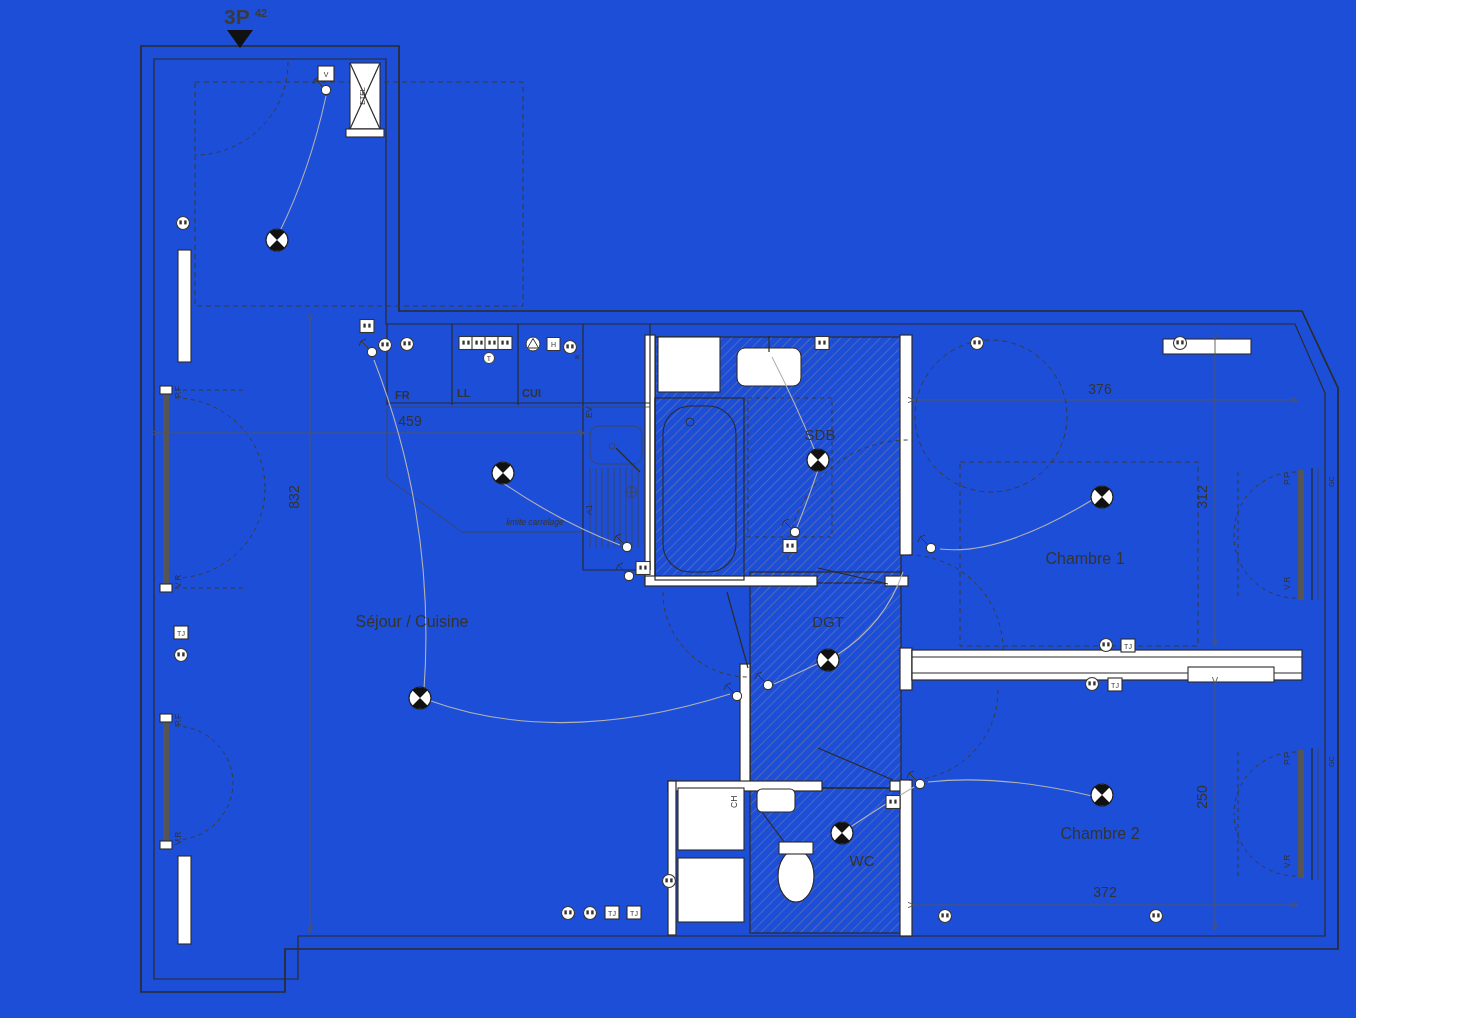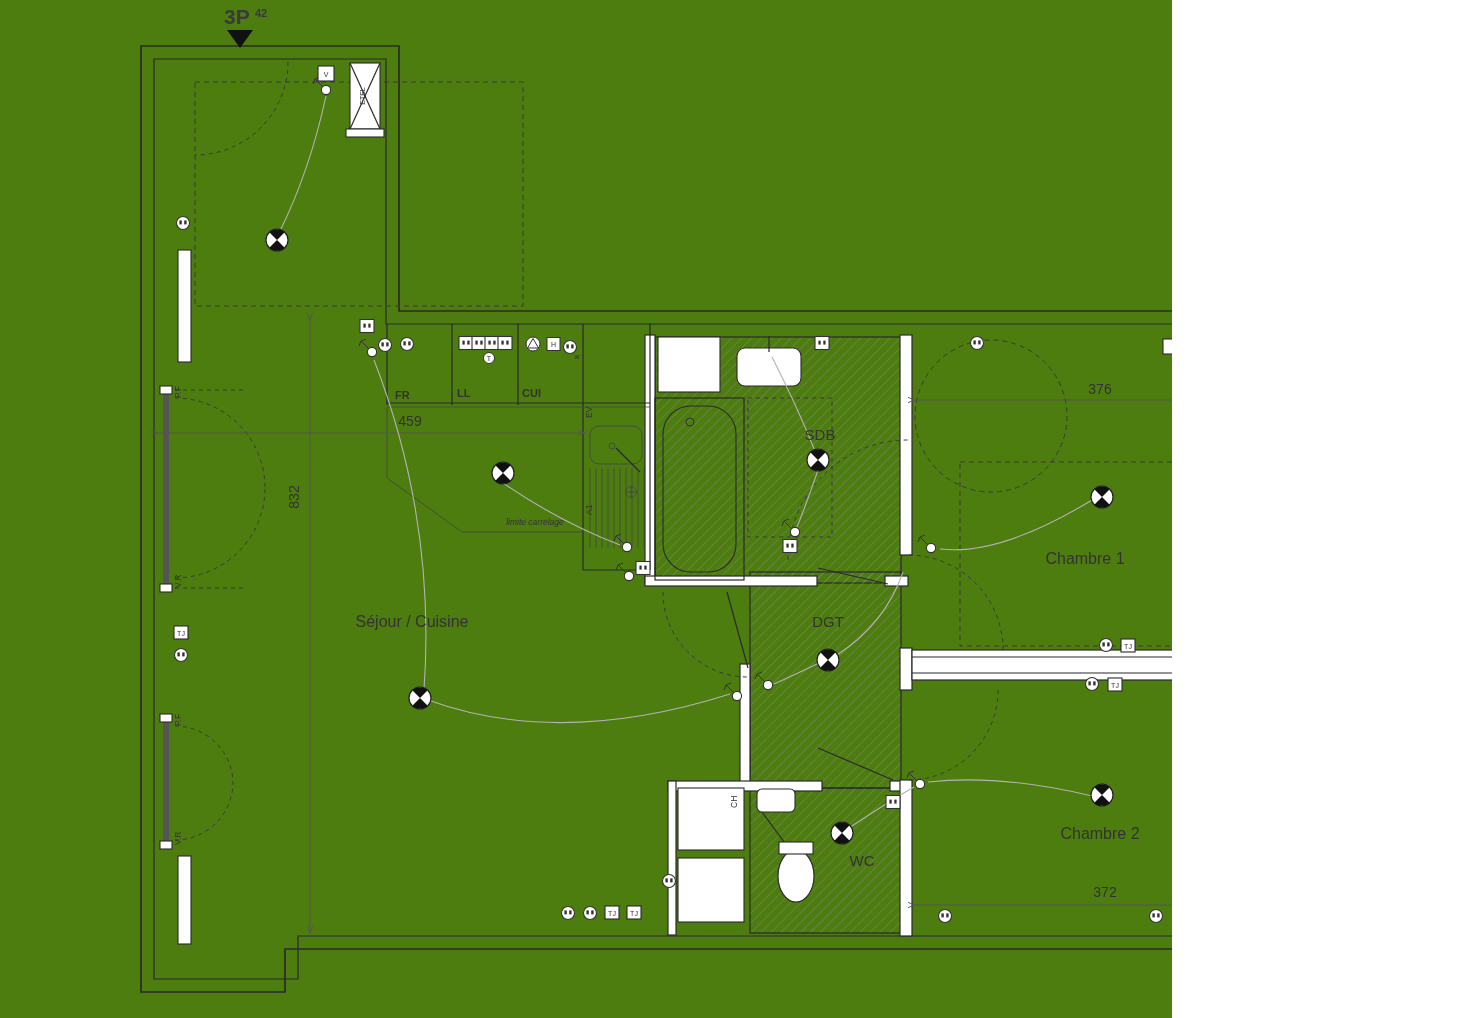--- a/index.html
+++ b/index.html
@@ -1,16 +1,16 @@
 <!DOCTYPE html>
 <html><head>
 <meta charset="utf-8">
 <style>
   html,body{margin:0;padding:0;background:#fff;}
-  #plan-wrap{position:relative;width:1172px;height:1018px;background:#4d7c0f;overflow:hidden;}
+  #plan-wrap{position:relative;width:1356px;height:1018px;background:#1d4ed8;overflow:hidden;}
   svg{display:block;}
   text{fill:#333;font-family:"Liberation Sans",sans-serif;}
   .w   {fill:none;stroke:#2b2b2b;stroke-width:1.7;}
   .w2  {fill:none;stroke:#2b2b2b;stroke-width:1.2;}
   .thin{fill:none;stroke:#444;stroke-width:.8;}
   .dash{fill:none;stroke:#3a3a3a;stroke-width:1;stroke-dasharray:5 4;}
   .darc{fill:none;stroke:#3a3a3a;stroke-width:1;stroke-dasharray:4 4;}
   .dim {stroke:#555;stroke-width:.9;}
   .curve{fill:none;stroke:#b3b3b3;stroke-width:1.1;}
   .hatchfill{fill:url(#hatch);stroke:#2b2b2b;stroke-width:1.2;}

